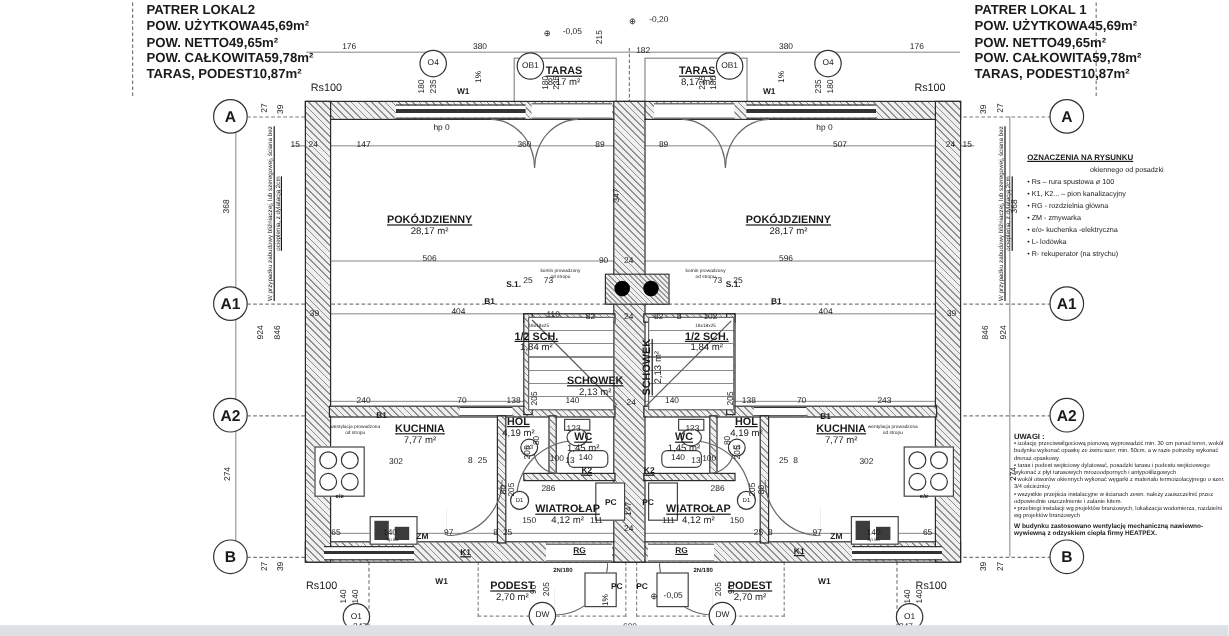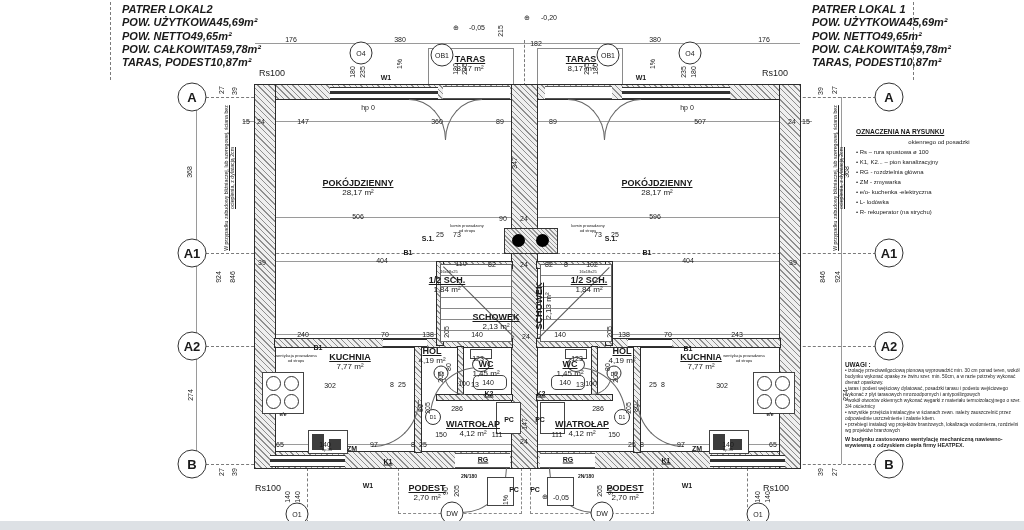--- a/index.html
+++ b/index.html
@@ -1,19 +1,19 @@
 <!DOCTYPE html>
 <html><head>
 <meta charset="utf-8">
 <style>
   html,body{margin:0;padding:0;background:#fff;}
   #canvas{position:relative;width:1024px;height:530px;background:#fff;overflow:hidden;
           font-family:"Liberation Sans",sans-serif;color:#1a1a1a;}
   
-  .tblock{position:absolute;width:215px;font-weight:bold;font-size:11px;line-height:13.3px;white-space:nowrap;font-style:italic;}
+  .tblock{position:absolute;width:215px;font-weight:bold;font-size:11px;line-height:13.3px;white-space:nowrap;}
   .tblock .trow{display:flex;}
   
   .wall{position:absolute;background:repeating-linear-gradient(45deg,#8f8f8f 0 1px,#efefef 1px 4px);outline:1px solid #2b2b2b;}
   .gapw{position:absolute;background:#fff;border-top:1px solid #333;border-bottom:1px solid #333;}
   .win{position:absolute;background:linear-gradient(180deg,#fff 0 3px,#333 3px 6px,#fff 6px 100%);border-top:1px solid #333;border-bottom:1px solid #333;}
   .door{position:absolute;background:#fff;border-top:1px solid #555;border-bottom:1px solid #555;}
   .terr{position:absolute;border:1px solid #8a8a8a;}
   .pod{position:absolute;border:1px dashed #8a8a8a;}
   
   .hline{position:absolute;height:0;border-top:1px solid #9a9a9a;}

